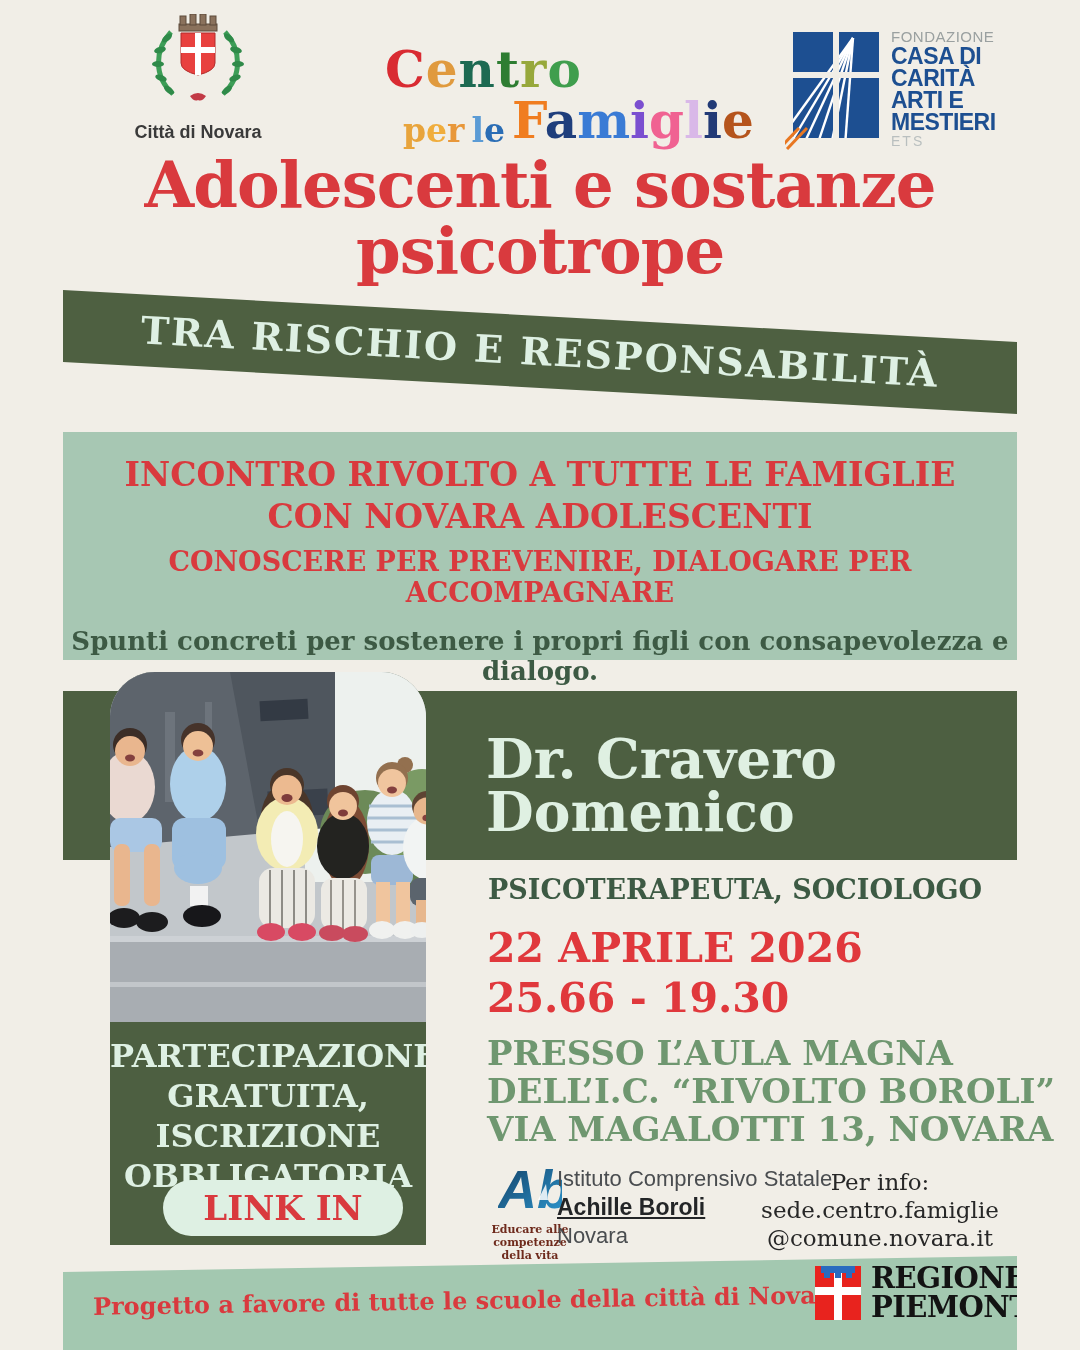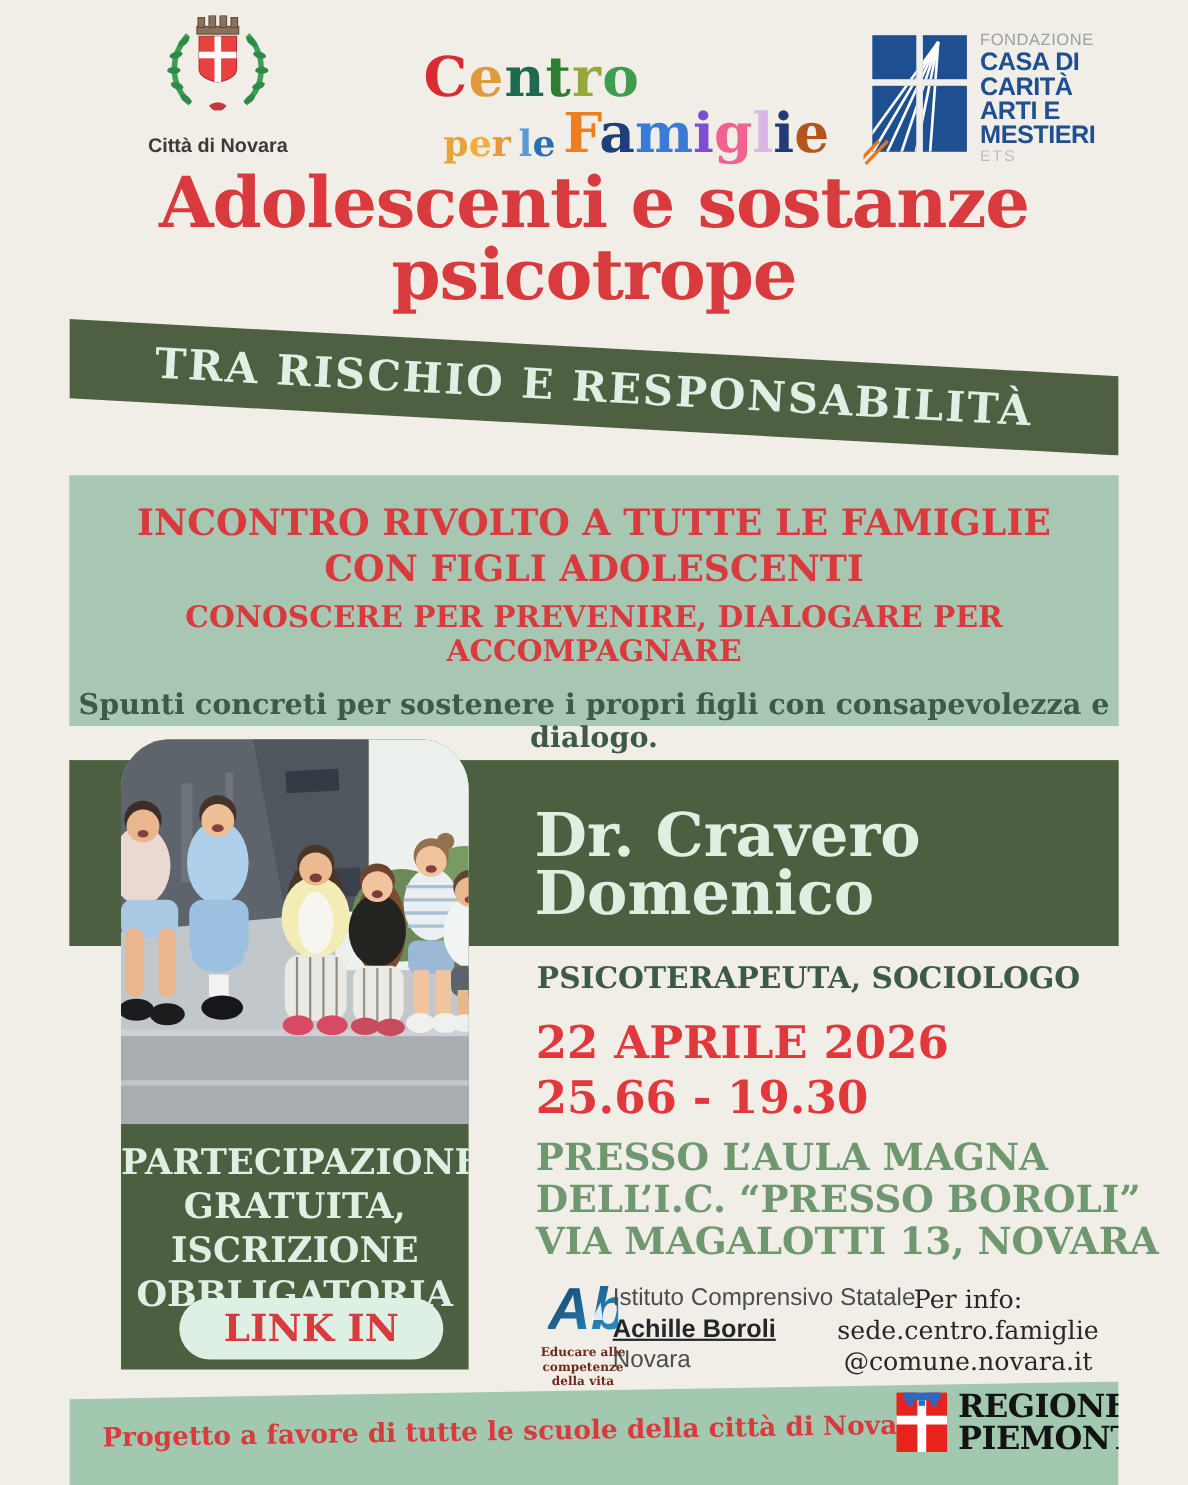--- a/index.html
+++ b/index.html
@@ -165,21 +165,21 @@
     <div>Adolescenti e sostanze</div>
     <div>psicotrope</div>
   </div>
 
   <div class="abs ribbon">
     <div class="ribbon-text">TRA RISCHIO E RESPONSABILITÀ</div>
   </div>
 
   <div class="abs infobox">
     <div class="info-h1">INCONTRO RIVOLTO A TUTTE LE FAMIGLIE</div>
-    <div class="info-h2">CON FIGLI ADOLESCENTI</div>
+    <div class="info-h2">CON NOVARA ADOLESCENTI</div>
     <div class="info-sub">CONOSCERE PER PREVENIRE, DIALOGARE PER ACCOMPAGNARE</div>
     <div class="info-body">Spunti concreti per sostenere i propri figli con consapevolezza e dialogo.</div>
   </div>
 
   <div class="abs band"></div>
   <div class="abs speaker-name">
     <div>Dr. Cravero</div>
     <div>Domenico</div>
   </div>
 
@@ -286,21 +286,21 @@
       <div>OBBLIGATORIA</div>
     </div>
     <div class="bio-btn">LINK IN BIO</div>
   </div>
 
   <div class="abs role">PSICOTERAPEUTA, SOCIOLOGO</div>
   <div class="abs date">22 APRILE 2026</div>
   <div class="abs time">25.66 - 19.30</div>
   <div class="abs venue">
     <div>PRESSO L’AULA MAGNA</div>
-    <div>DELL’I.C. “PRESSO BOROLI”</div>
+    <div>DELL’I.C. “RIVOLTO BOROLI”</div>
     <div>VIA MAGALOTTI 13, NOVARA</div>
   </div>
 
   <div class="abs ab-logo">
     <svg width="64" height="58" viewBox="0 0 64 58">
       <defs>
         <linearGradient id="abg" x1="0" y1="0" x2="1" y2="1">
           <stop offset="0" stop-color="#123a5e"></stop>
             <stop offset="1" stop-color="#2e9ed8"></stop>
         </linearGradient>

